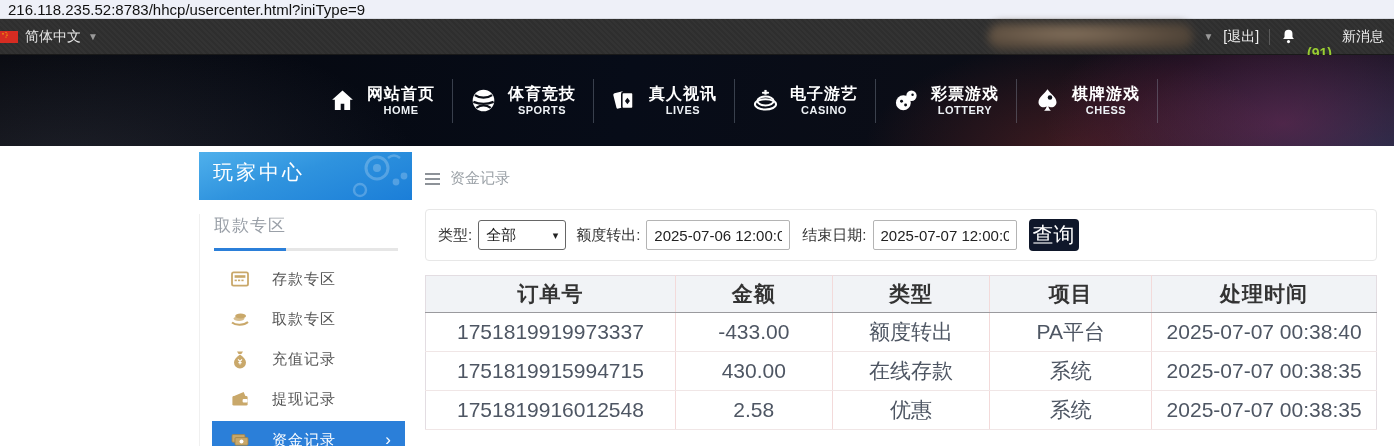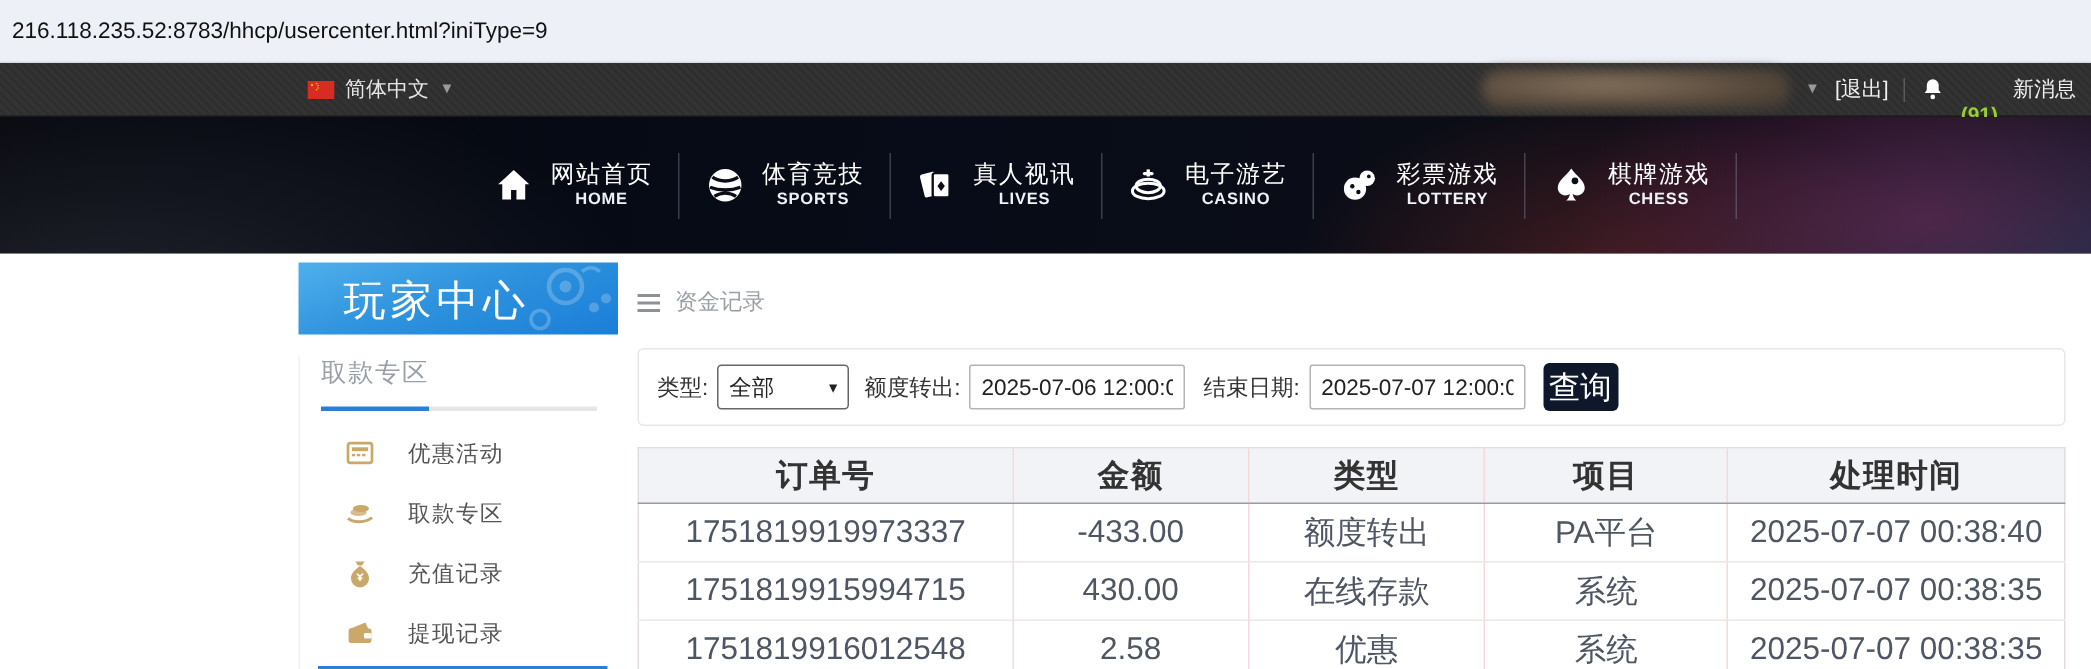--- a/index.html
+++ b/index.html
@@ -1,29 +1,29 @@
 <!DOCTYPE html>
 <html><head>
 <meta charset="utf-8">
 <style>
   * { margin:0; padding:0; box-sizing:border-box; }
   html,body { width:1394px; height:446px; overflow:hidden; background:#fff;
     font-family:"Liberation Sans","DejaVu Sans",sans-serif; }
 
   
-  .urlbar { height:42px; background:#eef0f8; border-bottom:1px solid #d9dce4;
+  .urlbar { height:19px; background:#eef0f8; border-bottom:1px solid #d9dce4;
     display:flex; align-items:center; padding-left:8px; font-size:15px; color:#111; }
 
   
   .topbar { height:36px; background:#2e2e2e;
     background-image:repeating-linear-gradient(45deg, rgba(255,255,255,.025) 0 2px, transparent 2px 4px);
     border-bottom:1px solid #191919;
     display:flex; align-items:center; justify-content:space-between;
     color:#e6e6e6; font-size:14px; }
-  .lang-box { display:flex; align-items:center; gap:7px; margin-left:205px; cursor:pointer; }
+  .lang-box { display:flex; align-items:center; gap:7px; cursor:pointer; }
   .flag { width:18px; height:12px; display:inline-block; }
   .caret { font-size:10px; color:#9a9a9a; }
   .top-right { display:flex; align-items:center; margin-right:10px; gap:10px; }
   .user-blur { width:205px; height:27px; border-radius:14px;
     background:radial-gradient(ellipse at 40% 40%, #83705c 0%, #5a4c3e 55%, #3c352e 100%);
     filter:blur(4px); }
   .logout { color:#f0f0f0; }
   .top-divider { width:1px; height:16px; background:#5a5a5a; }
   .bell { width:17px; height:17px; }
   .msg-count { font-weight:bold; }
@@ -34,31 +34,31 @@
     background:
       radial-gradient(340px 180px at 92% 75%, rgba(130,45,95,.55), transparent 70%),
       radial-gradient(300px 160px at 77% 110%, rgba(140,50,50,.40), transparent 70%),
       radial-gradient(420px 200px at 100% 120%, rgba(10,90,130,.45), transparent 70%),
       radial-gradient(500px 220px at 5% 130%, rgba(120,120,135,.22), transparent 70%),
       linear-gradient(100deg, #05070d 0%, #070c18 45%, #0b0d16 70%, #120b16 100%); }
   .nav-items { margin-left:312px; height:100%; display:flex; align-items:center; }
   .nav-item { display:flex; align-items:center; gap:11px; padding:0 17px; cursor:pointer; }
   .nav-icon { width:27px; height:27px; flex:0 0 auto; }
   .nav-text { display:flex; flex-direction:column; align-items:center; line-height:1.25; }
-  .nav-zh { color:#fff; font-size:16px; font-weight:normal; letter-spacing:1px; }
+  .nav-zh { color:#fff; font-size:16px; font-weight:bold; letter-spacing:1px; }
   .nav-en { color:#eef2f6; font-size:11px; font-weight:bold; letter-spacing:.5px; }
   .nav-div { width:1px; height:44px; background:rgba(140,150,165,.38); }
 
   
   .content { display:flex; background:#fff; align-items:flex-start; }
   .sidebar { width:213px; margin-left:199px; margin-top:6px; flex:0 0 auto; }
   .side-head { height:48px; position:relative; overflow:hidden; color:#fff;
     background:linear-gradient(160deg,#4fb0ec 0%,#2f93de 45%,#1b7ed8 100%);
     padding:7px 0 0 14px; }
-  .side-head .zh { font-size:28px; letter-spacing:3px;margin-left:16px; }
+  .side-head .zh { font-size:20px; letter-spacing:3px; }
   .side-head .en { font-size:9px; letter-spacing:2px; margin-top:16px; }
   .side-head svg.pad { position:absolute; right:4px; top:2px; opacity:.22; }
   .side-body { border-left:1px solid #f0f0f0; }
   .section-title { margin:14px 14px 0; font-size:17px; color:#9aa0a8; letter-spacing:1px; }
   .section-underline { margin:11px 14px 8px; height:3px;
     background:linear-gradient(to right,#2b7fd9 0 72px,#e6e6e6 72px 100%); }
   .side-list { list-style:none; }
   .side-item { height:40px; display:flex; align-items:center; padding-left:30px;
     color:#555; font-size:15px; letter-spacing:1px; cursor:pointer; }
   .side-item .s-icon { width:20px; height:20px; margin-right:22px; flex:0 0 auto; }
@@ -233,21 +233,21 @@
       <div class="section-underline"></div>
       <ul class="side-list">
         <li class="side-item">
           <svg class="s-icon" viewBox="0 0 20 20">
             <rect x="2" y="3.4" width="16" height="13.2" rx="1.6" fill="none" stroke="#c9a86a" stroke-width="1.8"></rect>
             <rect x="4.6" y="6.2" width="10.8" height="2.6" fill="#c9a86a"></rect>
             <rect x="4.6" y="10.6" width="2.2" height="1.6" fill="#c9a86a"></rect>
             <rect x="8" y="10.6" width="2.2" height="1.6" fill="#c9a86a"></rect>
             <rect x="11.4" y="10.6" width="2.2" height="1.6" fill="#c9a86a"></rect>
           </svg>
-          <span>优惠活动</span>
+          <span>存款专区</span>
         </li>
         <li class="side-item">
           <svg class="s-icon" viewBox="0 0 20 20">
             <ellipse cx="10.6" cy="7" rx="5.4" ry="2.4" fill="#c9a86a"></ellipse>
             <ellipse cx="9" cy="9.6" rx="5.4" ry="2.4" fill="#c9a86a" opacity=".75"></ellipse>
             <path d="M2 13.6c3.4 3 12 3 16-.6" stroke="#c9a86a" stroke-width="2" fill="none"></path>
           </svg>
           <span>取款专区</span>
         </li>
         <li class="side-item">

